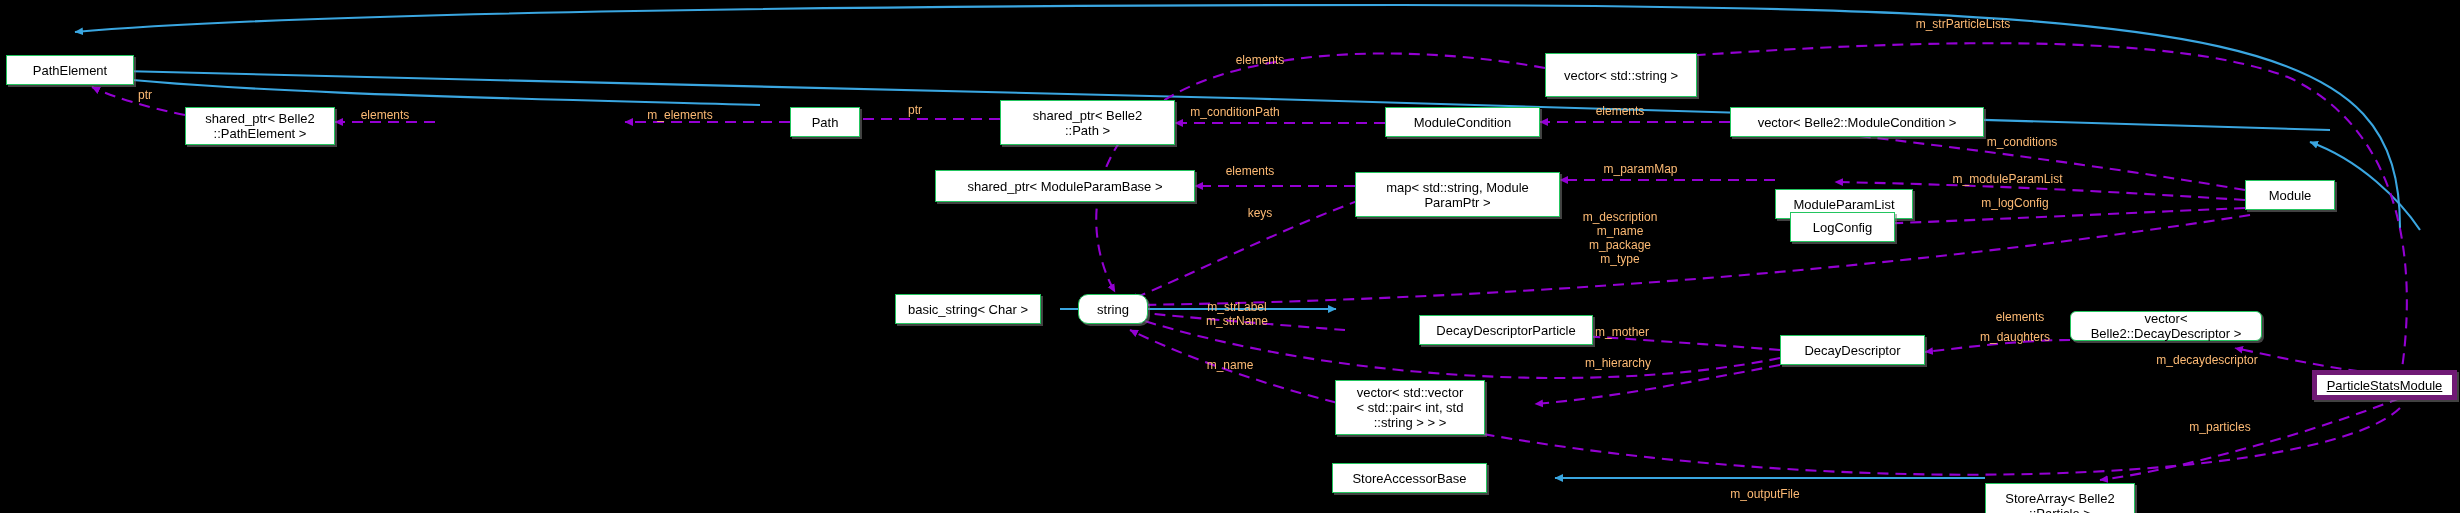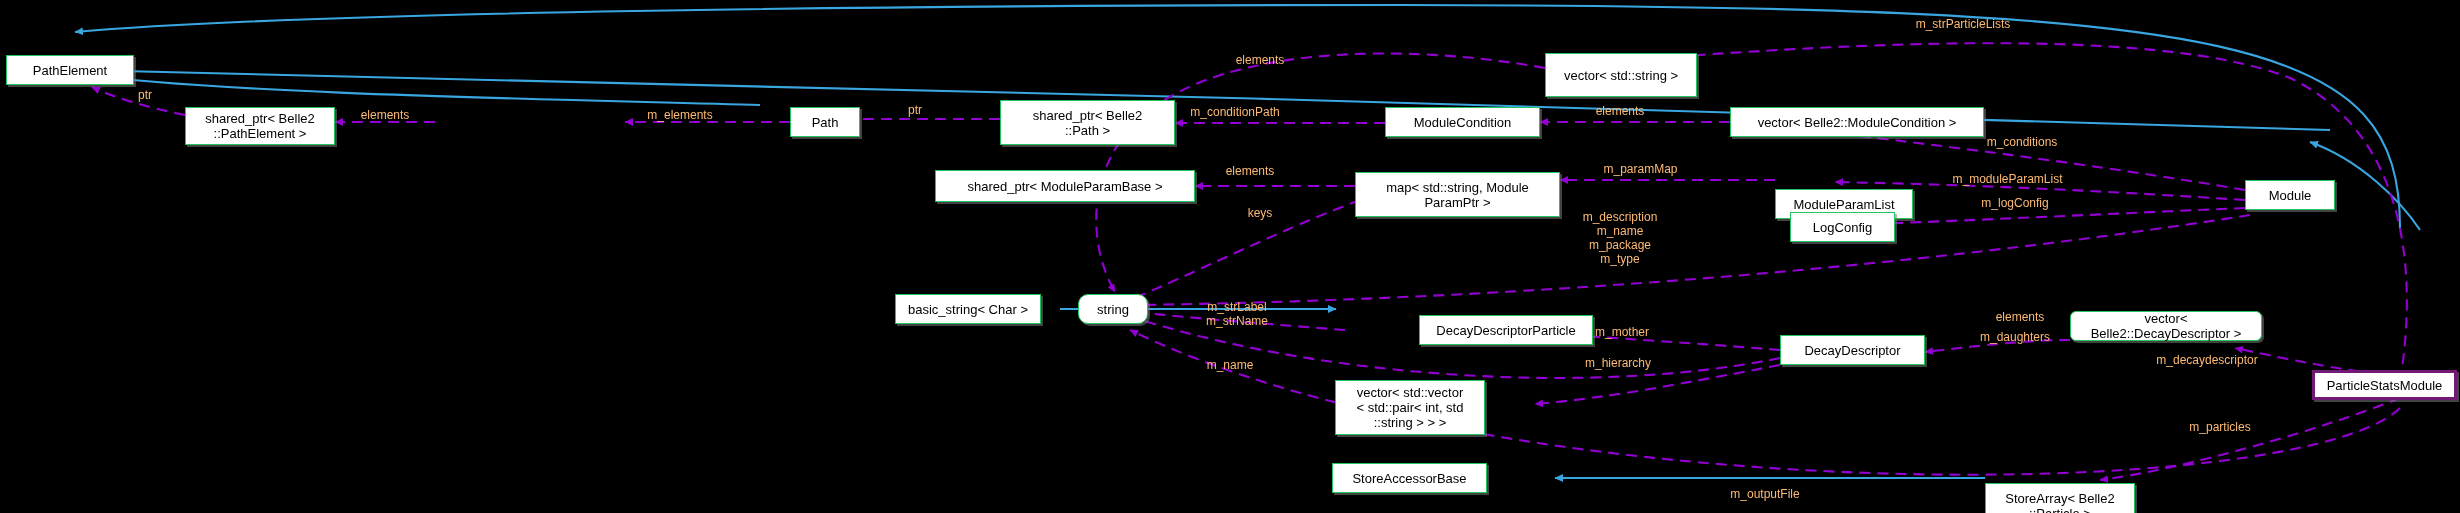--- a/index.html
+++ b/index.html
@@ -27,22 +27,23 @@
     line-height: 15px;
     display: flex;
     align-items: center;
     justify-content: center;
     text-align: center;
     white-space: pre-line;
     padding: 1px 4px;
     letter-spacing: 0px;
   }
   .node.focus {
-    border: 3px solid #701a75;
+    border: 5px solid #701a75;
     background: #ffffff;
+    text-decoration: underline;
   }
   
   .elabel {
     position: absolute;
     color: #fdba74;
     font-size: 12px;
     line-height: 14px;
     white-space: pre-line;
     text-align: center;
     pointer-events: none;

